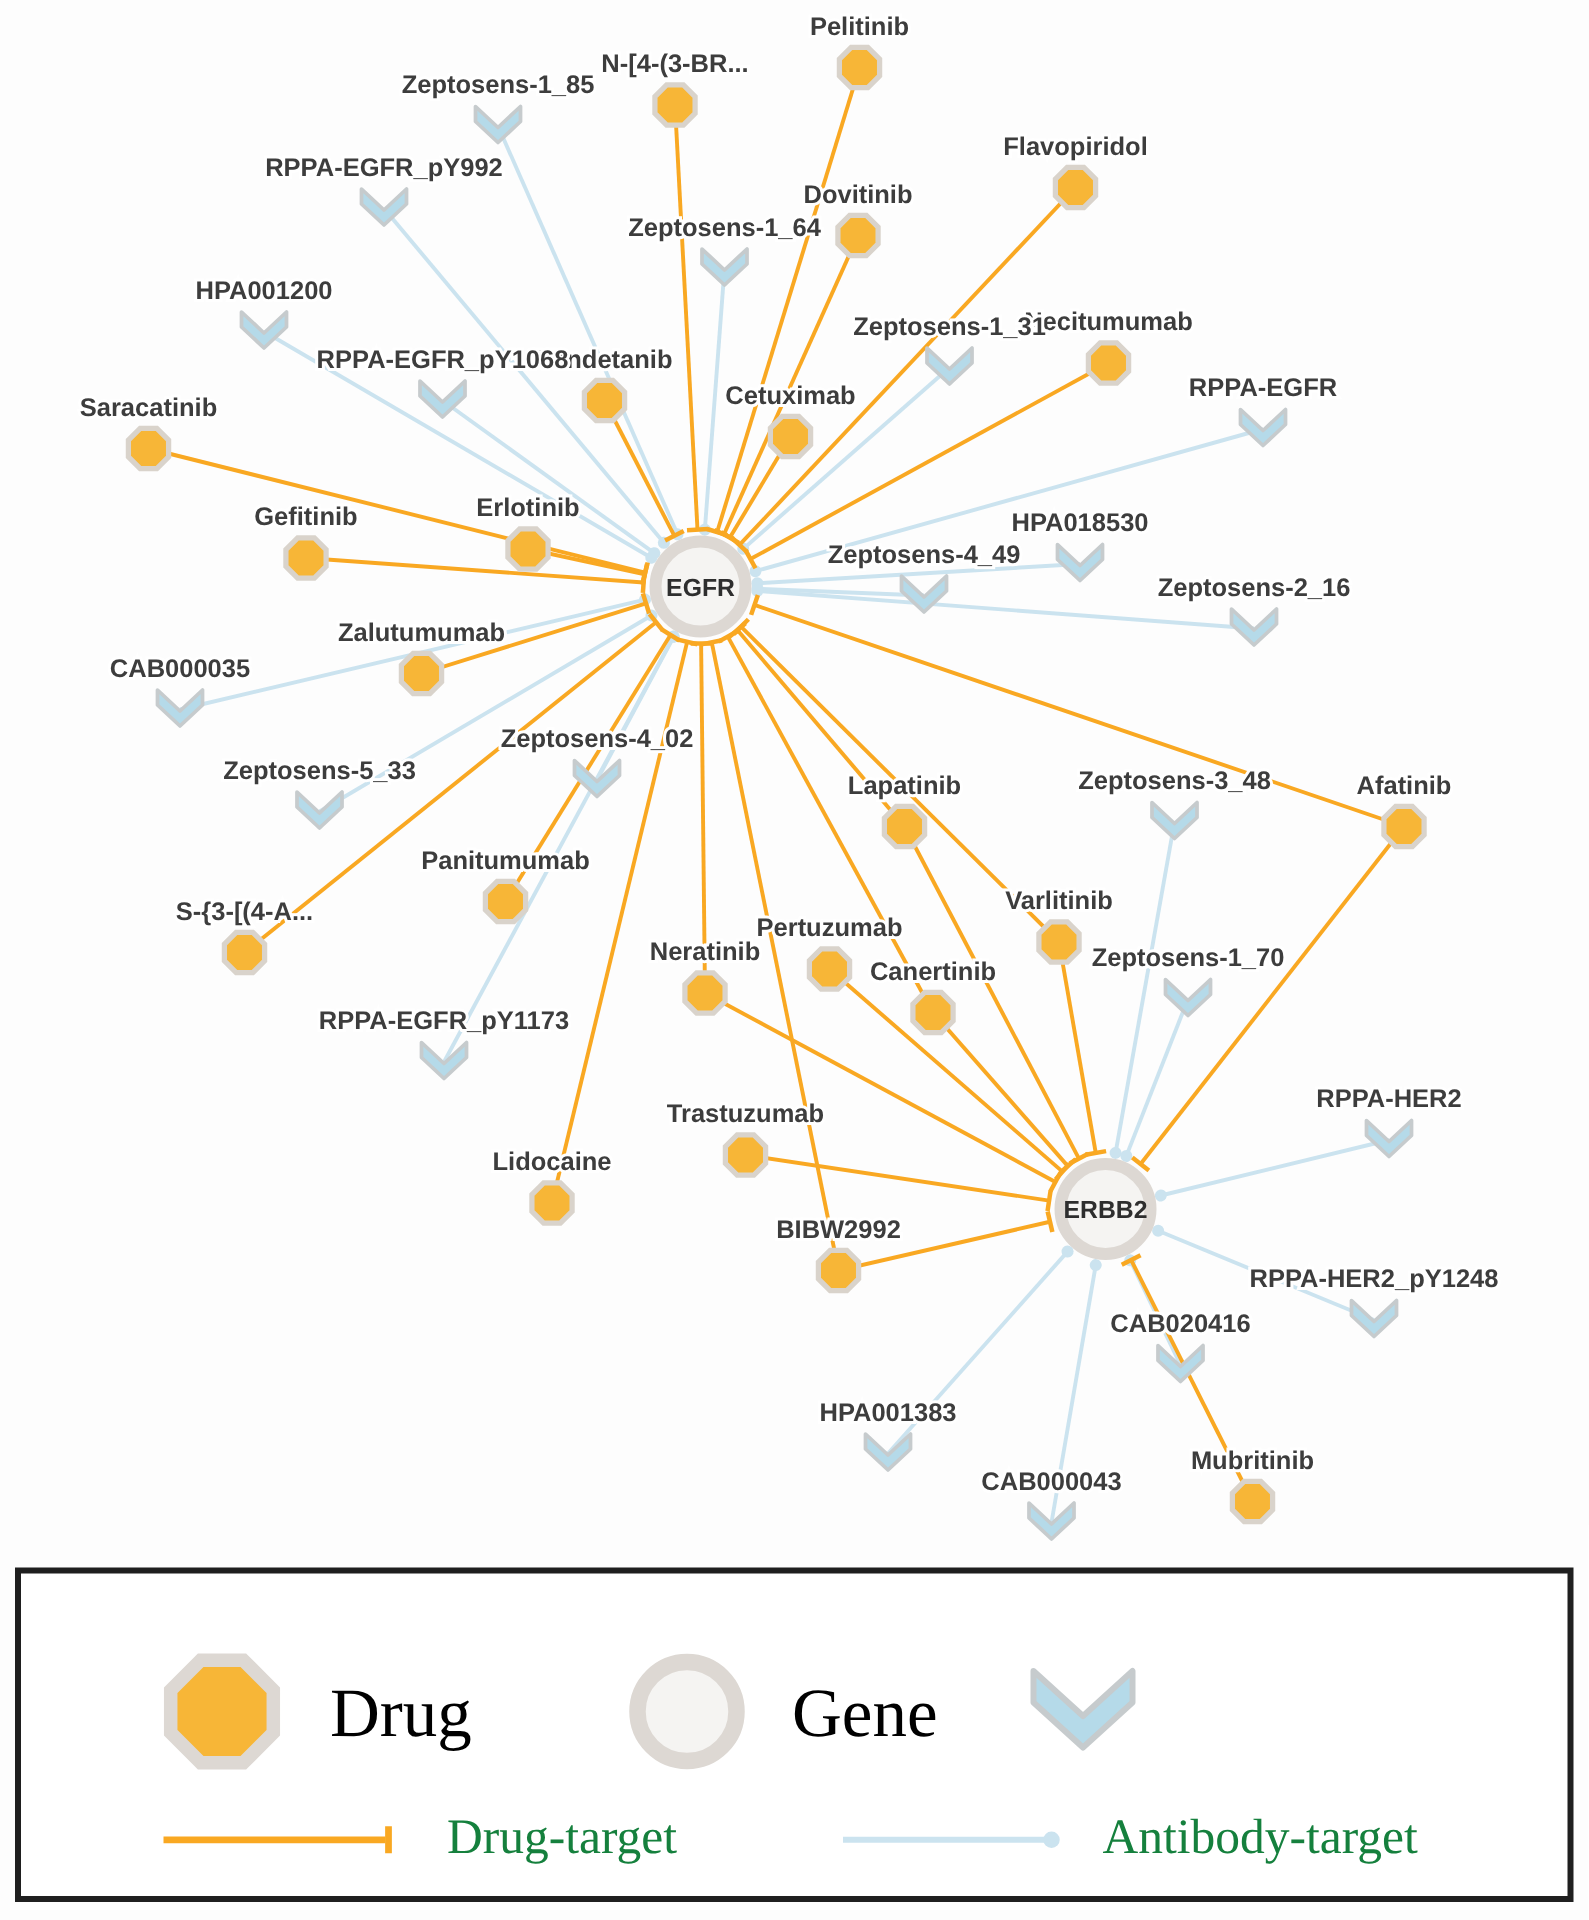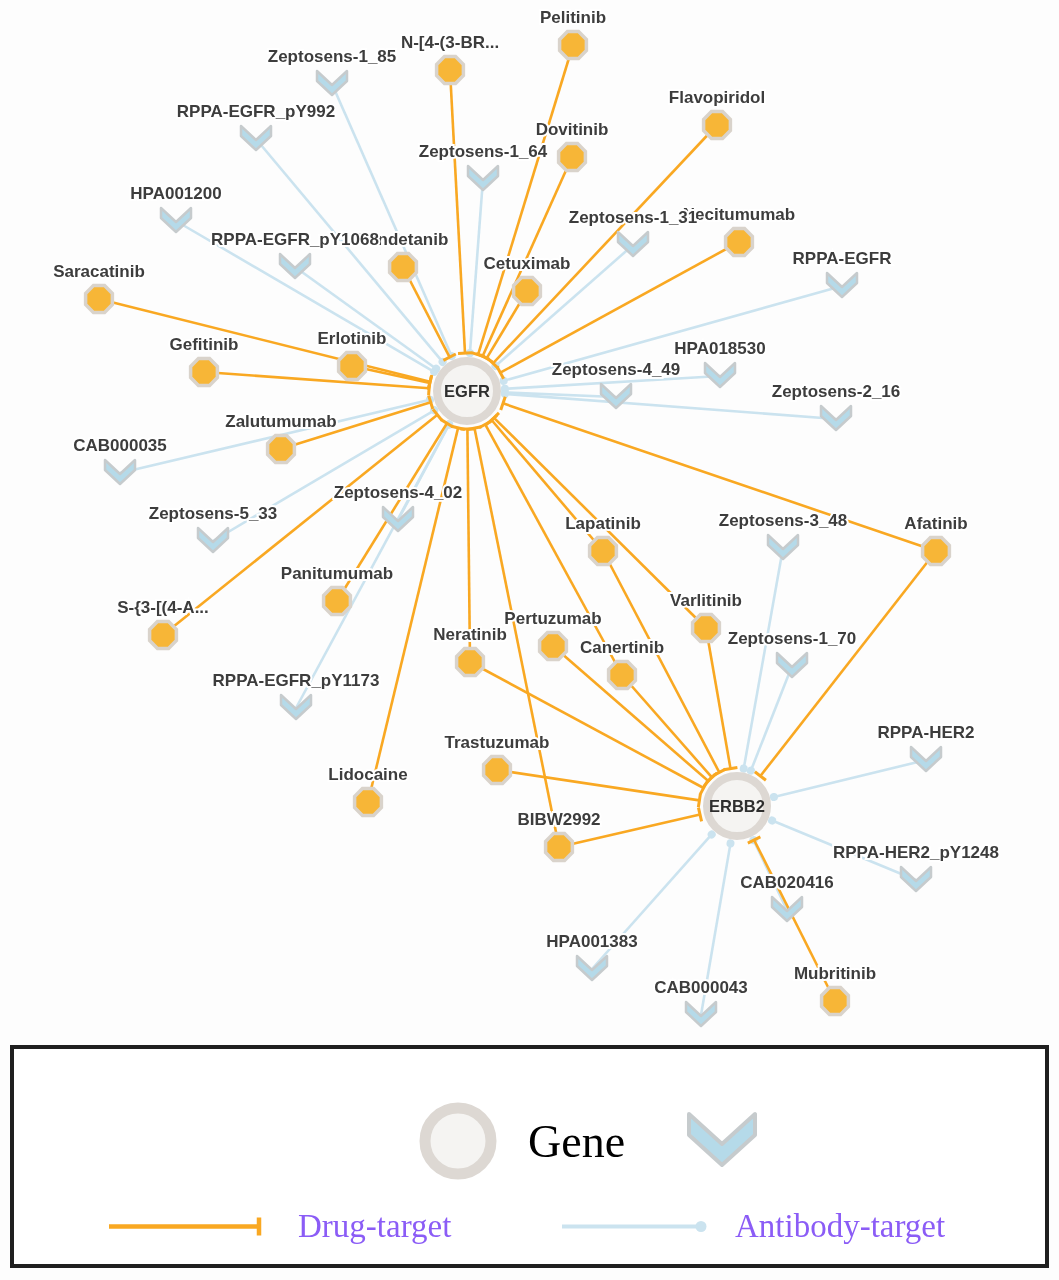--- a/index.html
+++ b/index.html
@@ -21,21 +21,21 @@
   #marker-tee path{stroke:var(--drug-edge);}
   #marker-dot circle{fill:var(--antibody-edge);}
 
   
   .legend-title{position:absolute;left:12px;top:1052px;font-family:"Liberation Serif",serif;
                 font-size:37px;font-weight:bold;color:#000;}
   .legend-box{position:absolute;left:10px;top:1045px;width:1031px;height:215px;
               border:4px solid #1f1f1f;background:#ffffff;}
   .legend-item{position:absolute;display:flex;align-items:center;gap:24px;transform:translateY(-50%);}
   .legend-shape-label{font-family:"Liberation Serif",serif;font-size:46px;color:#000;white-space:nowrap;}
-  .legend-edge-label{font-family:"Liberation Serif",serif;font-size:33px;color:#8b5cf6;white-space:nowrap;}
+  .legend-edge-label{font-family:"Liberation Serif",serif;font-size:33px;color:#15803d;white-space:nowrap;}
   .lg-oct{fill:var(--drug-fill);stroke:var(--gene-stroke);stroke-width:9;}
   .lg-circle{fill:var(--gene-fill);stroke:var(--gene-stroke);stroke-width:11;}
   .lg-chev{fill:var(--antibody-fill);stroke:var(--antibody-stroke);stroke-width:4;stroke-linejoin:round;}
   .lg-dline{stroke:var(--drug-edge);stroke-width:4.5;}
   .lg-aline{stroke:var(--antibody-edge);stroke-width:4;}
   .lg-adot{fill:var(--antibody-edge);}
 </style>
 </head>
 <body>
 
@@ -201,20 +201,26 @@
         <text x="787" y="888" class="node-label">CAB020416</text>
         <text x="592" y="947" class="node-label">HPA001383</text>
         <text x="701" y="993" class="node-label">CAB000043</text>
       </g>
   </svg>
 
   <div class="legend-title">Legend</div>
 
   <div class="legend-box">
 
+    <div class="legend-item" style="left:86px;top:92px;">
+      <svg width="96" height="96" viewBox="0 0 96 96">
+        <polygon class="lg-oct" points="82.2,62.2 62.2,82.2 33.8,82.2 13.8,62.2 13.8,33.8 33.8,13.8 62.2,13.8 82.2,33.8"></polygon>
+      </svg>
+      <span class="legend-shape-label">Drug</span>
+    </div>
 
     <div class="legend-item" style="left:398px;top:92px;justify-content:flex-end;">
       <svg width="92" height="92" viewBox="0 0 92 92">
         <circle class="lg-circle" cx="46" cy="46" r="33"></circle>
       </svg>
       <span class="legend-shape-label">Gene</span>
     </div>
 
     <div class="legend-item" style="left:668px;top:92px;">
       <svg width="80" height="62" viewBox="0 0 80 62">

